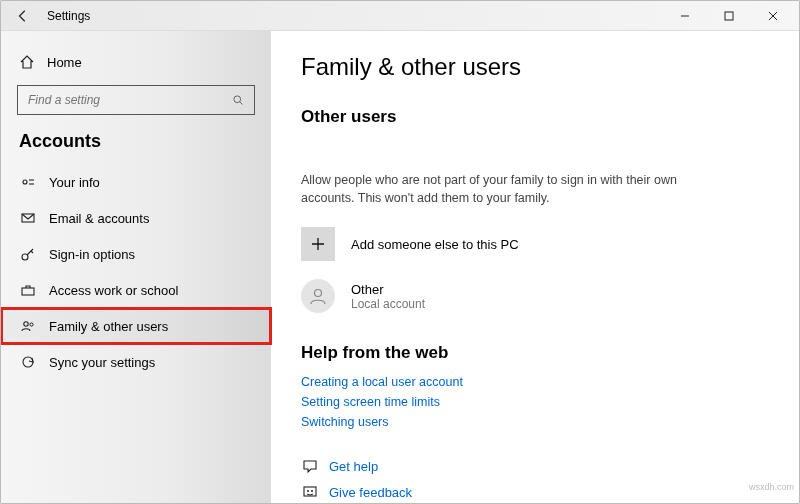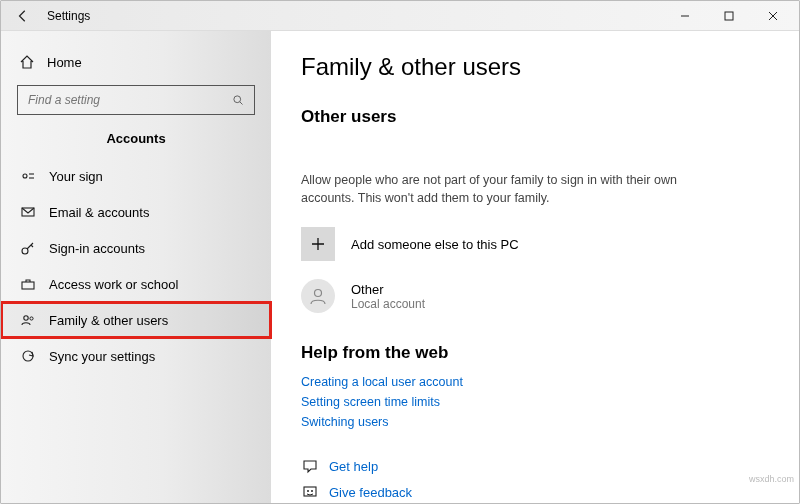--- a/index.html
+++ b/index.html
@@ -79,22 +79,21 @@
     background: transparent;
     outline: none;
     font-size: 12px;
     font-style: italic;
     color: #555;
   }
   .search .mag { width: 14px; text-align: center; color: #333; }
   .category {
     padding: 4px 18px 12px;
     font-weight: 600;
-    font-size: 13px;
-    text-align: center;
+    font-size: 18px;
   }
   .nav {
     display: flex;
     flex-direction: column;
   }
   .nav-item .icon { width: 18px; height: 18px; display:flex; align-items:center; justify-content:center; }
   .nav-item.highlight {
     outline: 3px solid #e2231a;
     outline-offset: -2px;
     background: rgba(0,0,0,0.04);
@@ -158,21 +157,21 @@
   .footer-links { margin-top: 28px; }
   .footer-links .row {
     display: flex; align-items: center; gap: 10px;
     margin-bottom: 8px;
   }
   .footer-links .row .icon { width: 18px; height: 18px; display:flex; align-items:center; justify-content:center; color: #222; }
   .footer-links .row .link { color: #0066cc; font-size: 13px; }
   .watermark {
     position: fixed;
     right: 6px;
-    bottom: 20px;
+    bottom: 12px;
     font-size: 9px;
     color: #bbb;
   }
   svg { display: block; }
 </style>
 </head>
 <body>
 
 <div class="window">
 
@@ -228,39 +227,39 @@
 
       <div class="nav">
         <div class="nav-item">
           <span class="icon">
             <svg width="16" height="16" viewBox="0 0 16 16">
                 <circle cx="5" cy="8" r="2" stroke="#222" stroke-width="1.1" fill="none"></circle>
                 <line x1="9" y1="6" x2="14" y2="6" stroke="#222" stroke-width="1.1"></line>
                 <line x1="9" y1="10" x2="14" y2="10" stroke="#222" stroke-width="1.1"></line>
               </svg>
           </span>
-          <span>Your sign</span>
+          <span>Your info</span>
         </div>
         <div class="nav-item">
           <span class="icon">
             <svg width="16" height="16" viewBox="0 0 16 16">
                 <rect x="2" y="4" width="12" height="8" stroke="#222" stroke-width="1.1" fill="none"></rect>
                 <path d="M2 4 L8 9 L14 4" stroke="#222" stroke-width="1.1" fill="none"></path>
               </svg>
           </span>
           <span>Email &amp; accounts</span>
         </div>
         <div class="nav-item">
           <span class="icon">
             <svg width="16" height="16" viewBox="0 0 16 16">
                 <circle cx="5" cy="11" r="3" stroke="#222" stroke-width="1.1" fill="none"></circle>
                 <path d="M7 9 L13 3 M11 5 L13 7" stroke="#222" stroke-width="1.1" fill="none"></path>
               </svg>
           </span>
-          <span>Sign-in accounts</span>
+          <span>Sign-in options</span>
         </div>
         <div class="nav-item">
           <span class="icon">
             <svg width="16" height="16" viewBox="0 0 16 16">
                 <rect x="2" y="6" width="12" height="7" stroke="#222" stroke-width="1.1" fill="none"></rect>
                 <path d="M6 6 V4 H10 V6" stroke="#222" stroke-width="1.1" fill="none"></path>
               </svg>
           </span>
           <span>Access work or school</span>
         </div>

